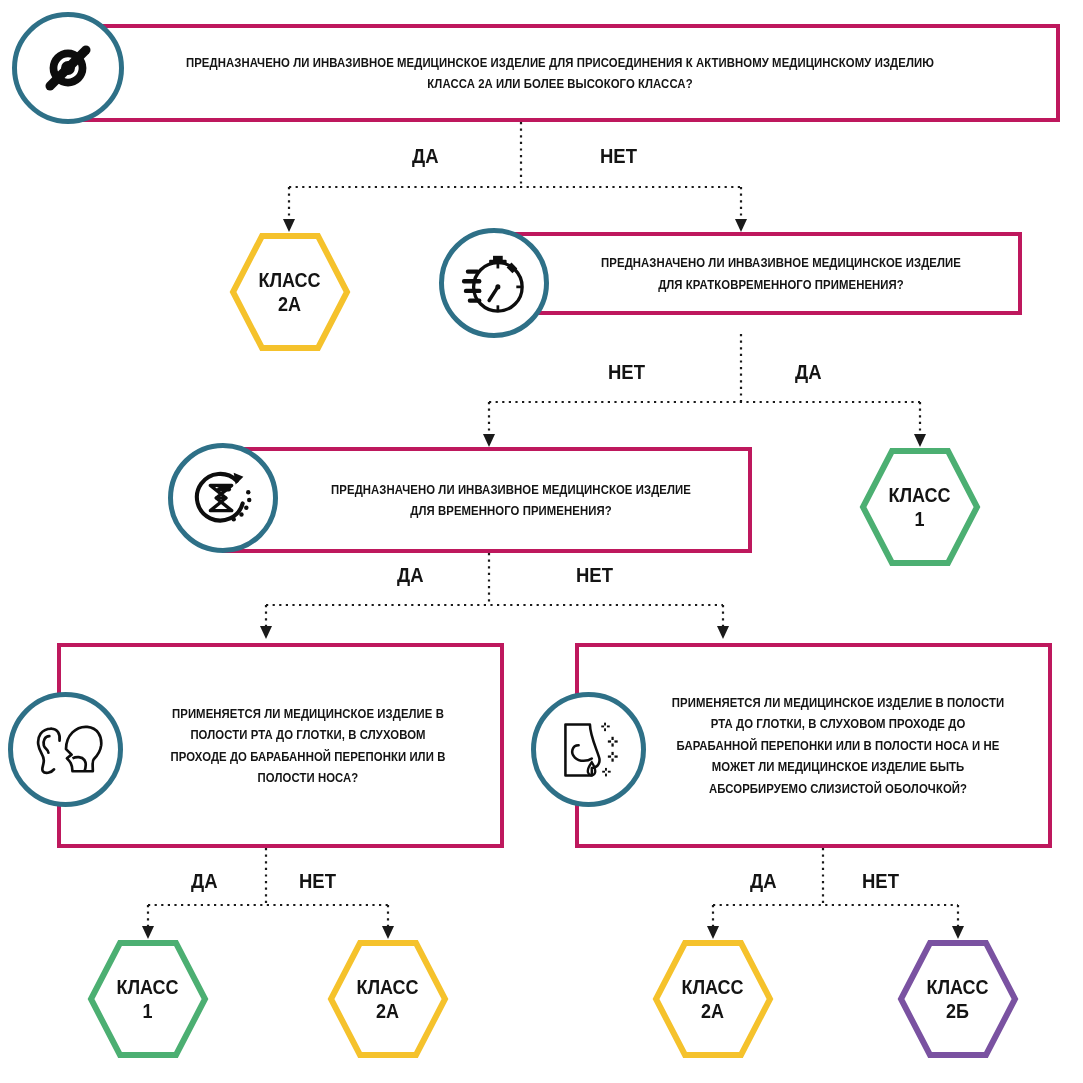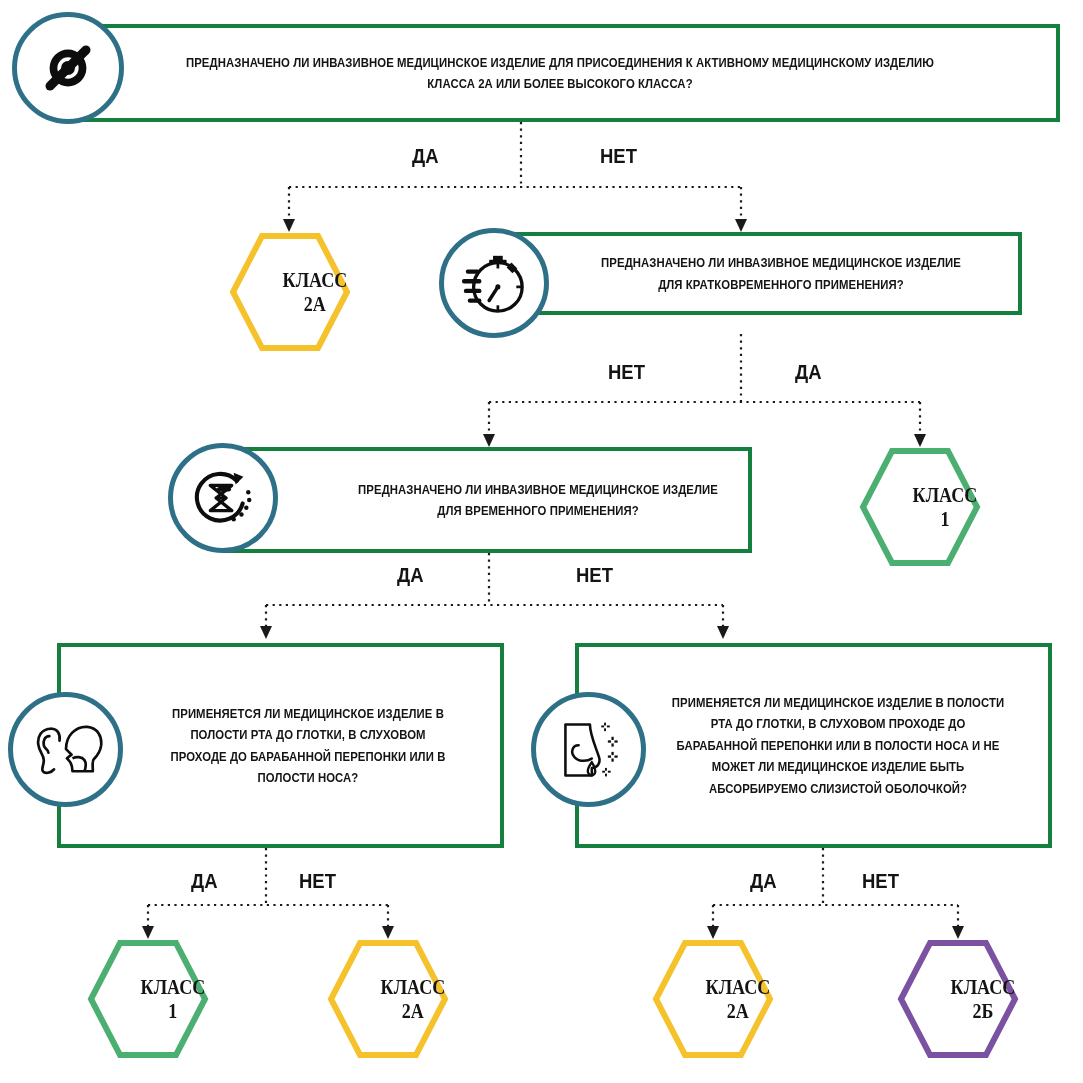--- a/index.html
+++ b/index.html
@@ -12,21 +12,21 @@
     width:1083px;
     height:1083px;
     background:#ffffff;
     overflow:hidden;
   }
 
   
   .qbox{
     position:absolute;
     box-sizing:border-box;
-    border:4px solid #15803d;
+    border:4px solid #be185d;
     background:#ffffff;
     display:flex;
     align-items:center;
     justify-content:center;
   }
   .qtext{
     font-size:13.2px;
     font-weight:700;
     letter-spacing:0.1px;
     line-height:1.62;
@@ -51,22 +51,21 @@
     justify-content:center;
     z-index:5;
   }
   .icon-badge svg{display:block;}
 
   
   .hex{
     position:absolute;
     display:flex;
     align-items:center;
-    justify-content:flex-end;
-    font-family:Liberation Serif, serif;
+    justify-content:center;
   }
   .hex svg{position:absolute;left:0;top:0;}
   .hex .hex-label{
     position:relative;
     z-index:2;
     text-align:center;
     font-weight:700;
     color:#141414;
     line-height:1.22;
     text-transform:uppercase;
@@ -184,21 +183,21 @@
       <rect x="5" y="20" width="14" height="4.4" rx="2" fill="#0d0d0d"></rect>
       <rect x="1" y="30" width="20" height="4.4" rx="2" fill="#0d0d0d"></rect>
       <rect x="3" y="40" width="18" height="4.4" rx="2" fill="#0d0d0d"></rect>
       <rect x="7" y="50" width="14" height="4.4" rx="2" fill="#0d0d0d"></rect>
     </svg>
   </div>
 
   <div class="branch-label" style="left:608px; top:360px;">НЕТ</div>
   <div class="branch-label" style="left:795px; top:360px;">ДА</div>
 
-  <div class="qbox" style="left:222px; top:447px; width:530px; height:106px;justify-content:flex-end;">
+  <div class="qbox" style="left:222px; top:447px; width:530px; height:106px;">
     <div class="qtext" style="max-width:420px; margin-left:48px;">ПРЕДНАЗНАЧЕНО ЛИ ИНВАЗИВНОЕ МЕДИЦИНСКОЕ ИЗДЕЛИЕ ДЛЯ ВРЕМЕННОГО ПРИМЕНЕНИЯ?</div>
   </div>
   <div class="icon-badge" style="left:168px; top:443px; width:110px; height:110px;">
     <svg width="68" height="68" viewBox="0 0 70 70">
       <path d="M52 20 A24 24 0 1 0 54 44" fill="none" stroke="#0d0d0d" stroke-width="4.2" stroke-linecap="round" transform="rotate(-10 35 35)"></path>
       <path d="M46 9 l10 4 l-8 8 z" fill="#0d0d0d"></path>
       <g fill="#0d0d0d">
         <circle cx="61" cy="29" r="2.3"></circle>
         <circle cx="62" cy="37" r="2.3"></circle>
         <circle cx="59" cy="45" r="2.3"></circle>

